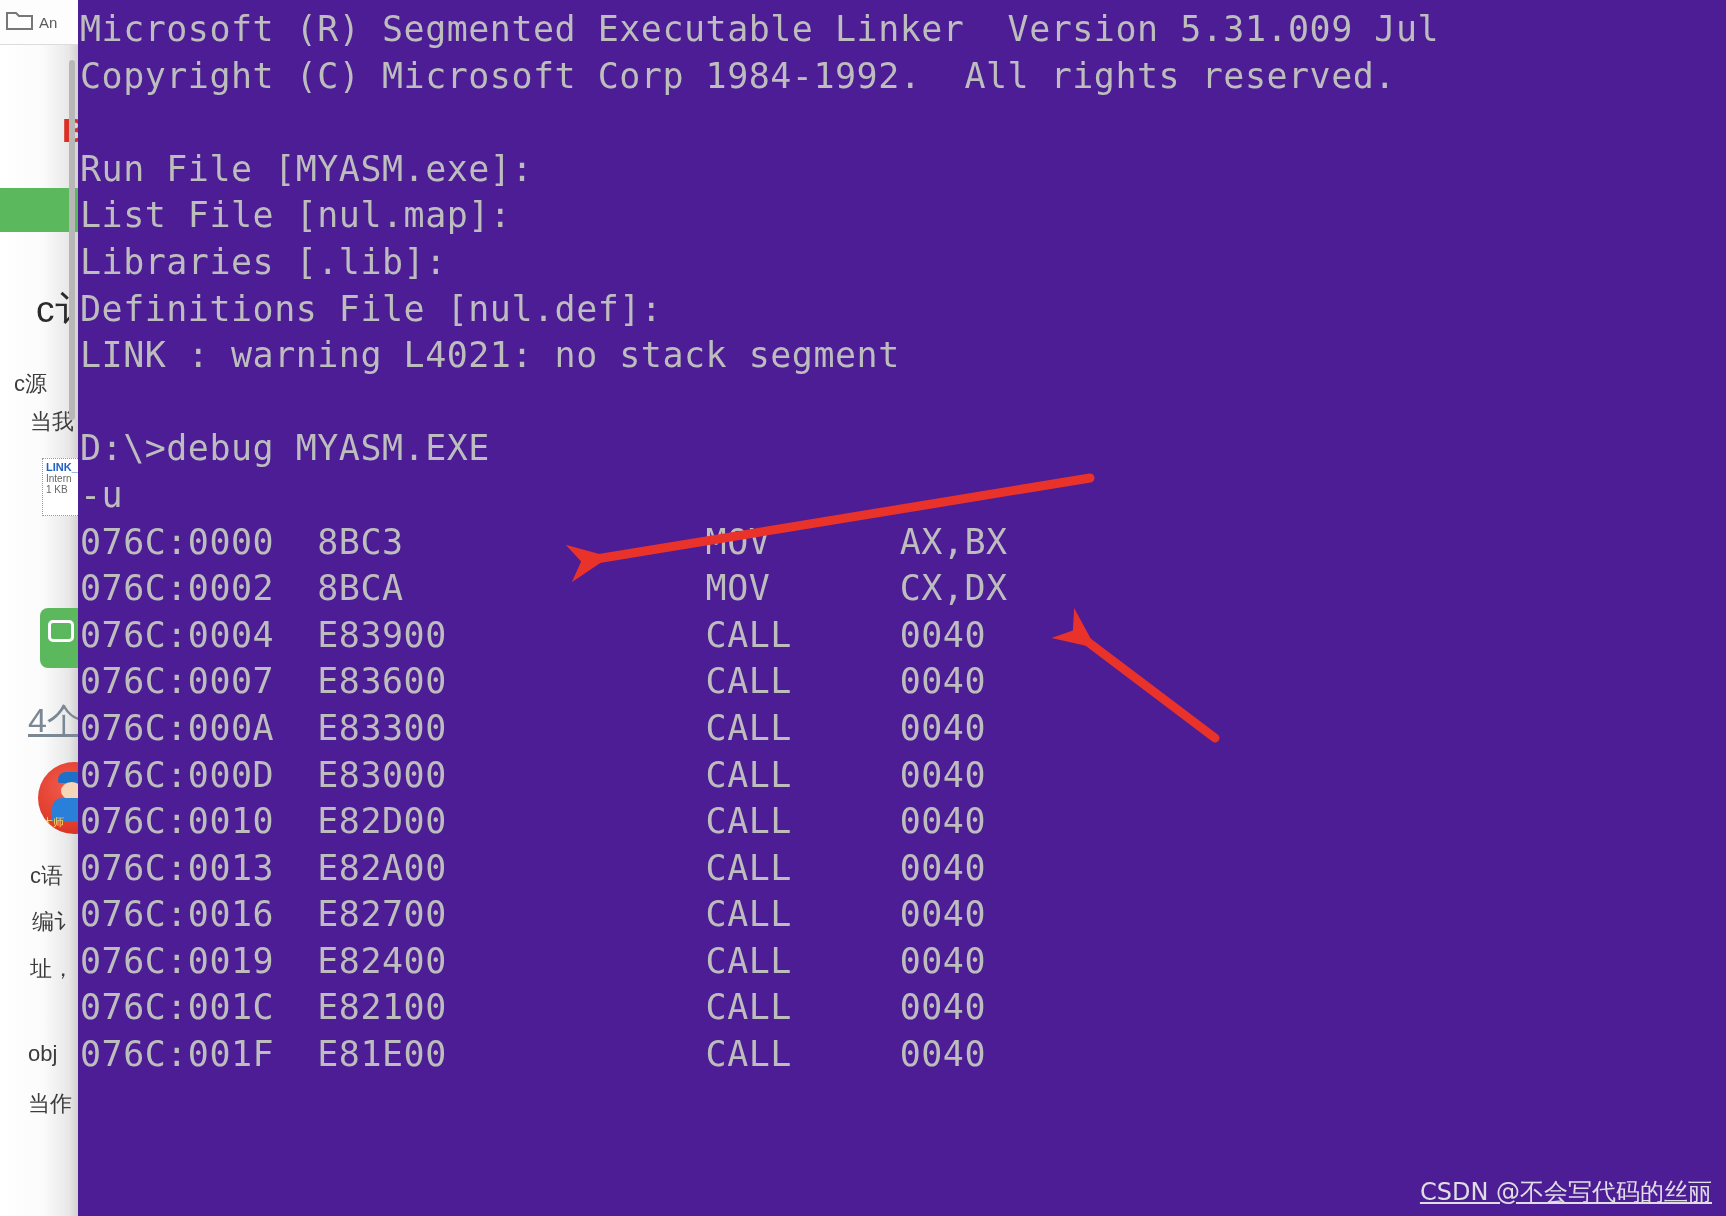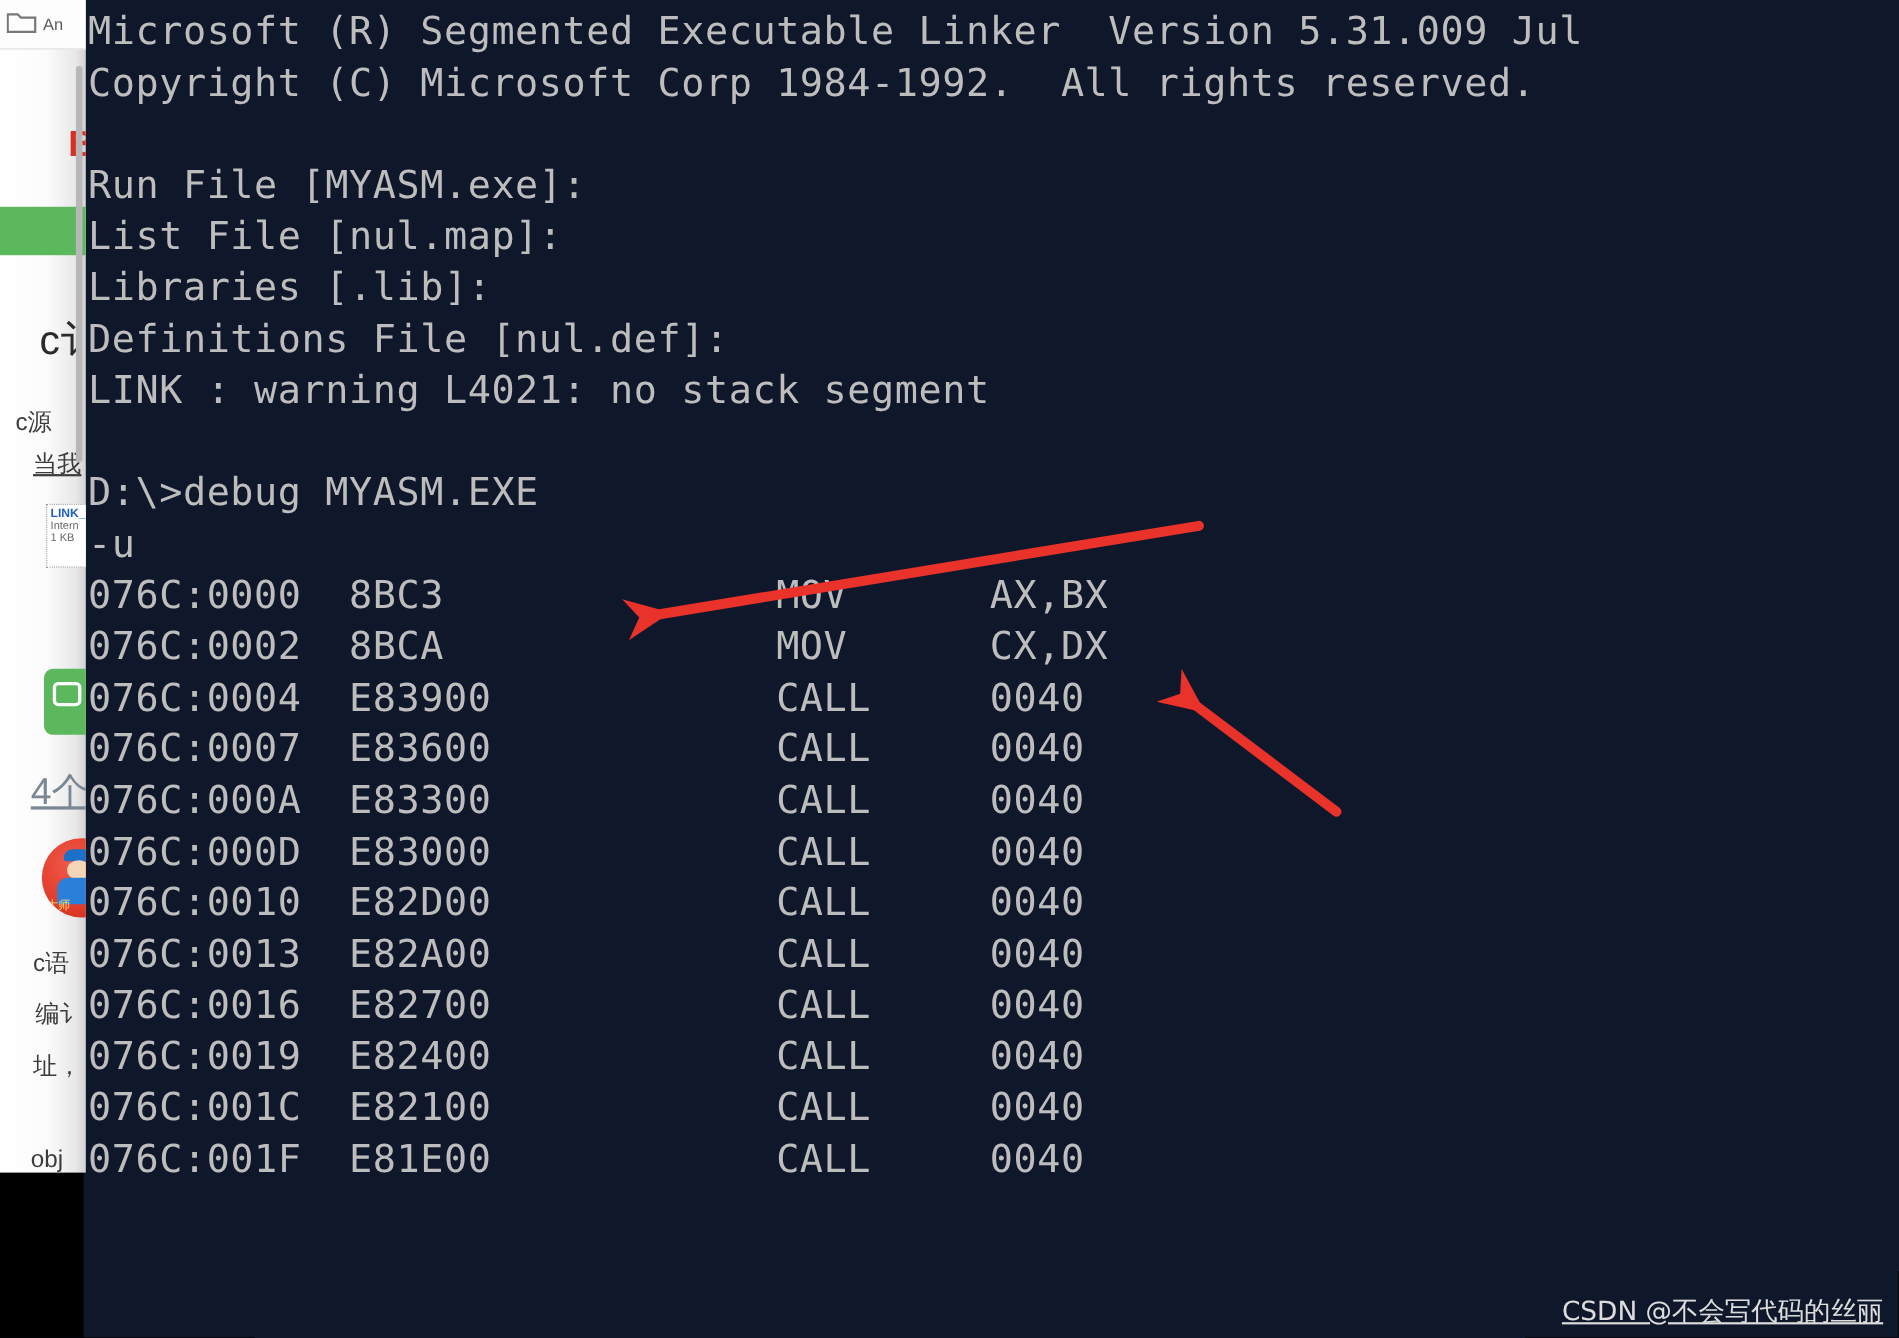--- a/index.html
+++ b/index.html
@@ -14,21 +14,21 @@
     position: relative;
     overflow: hidden;
     font-family: "Liberation Sans", sans-serif;
   }
 
   
   #page-strip {
     position: absolute;
     left: 0; top: 0;
     width: 78px;
-    height: 1066px;
+    height: 1216px;
     background: linear-gradient(to right, #ffffff 0%, #fbfbfb 55%, #e8e8e8 88%, #d2d2d2 100%);
     overflow: hidden;
     z-index: 2;
   }
   #strip-topbar {
     position: absolute;
     left: 0; top: 0;
     width: 78px; height: 45px;
     background: #fdfdfd;
     border-bottom: 1px solid #dcdcdc;
@@ -88,21 +88,20 @@
   }
   #strip-p2 {
     top: 408px;
     font-size: 22px;
     color: #3c3c3c;
     padding-left: 30px;
     box-sizing: border-box;
     white-space: nowrap;
     overflow: hidden;
     line-height: 28px;
-    text-decoration: underline;
   }
   #strip-file-card {
     position: absolute;
     left: 42px;
     top: 458px;
     width: 80px;
     height: 58px;
     border: 1px dotted #999;
     background: #fff;
     box-sizing: border-box;
@@ -185,21 +184,21 @@
     background: #b7b7b7;
     border-radius: 3px;
   }
 
   
   #console {
     position: absolute;
     left: 76px; top: 0;
     width: 1650px;
     height: 1216px;
-    background: #0f172a;
+    background: #4c1d95;
     z-index: 1;
     overflow: hidden;
   }
   #console-lines {
     position: absolute;
     left: 4px;
     top: 6px;
     right: 0;
     font-family: "DejaVu Sans Mono", "Liberation Mono", monospace;
     font-size: 35px;

